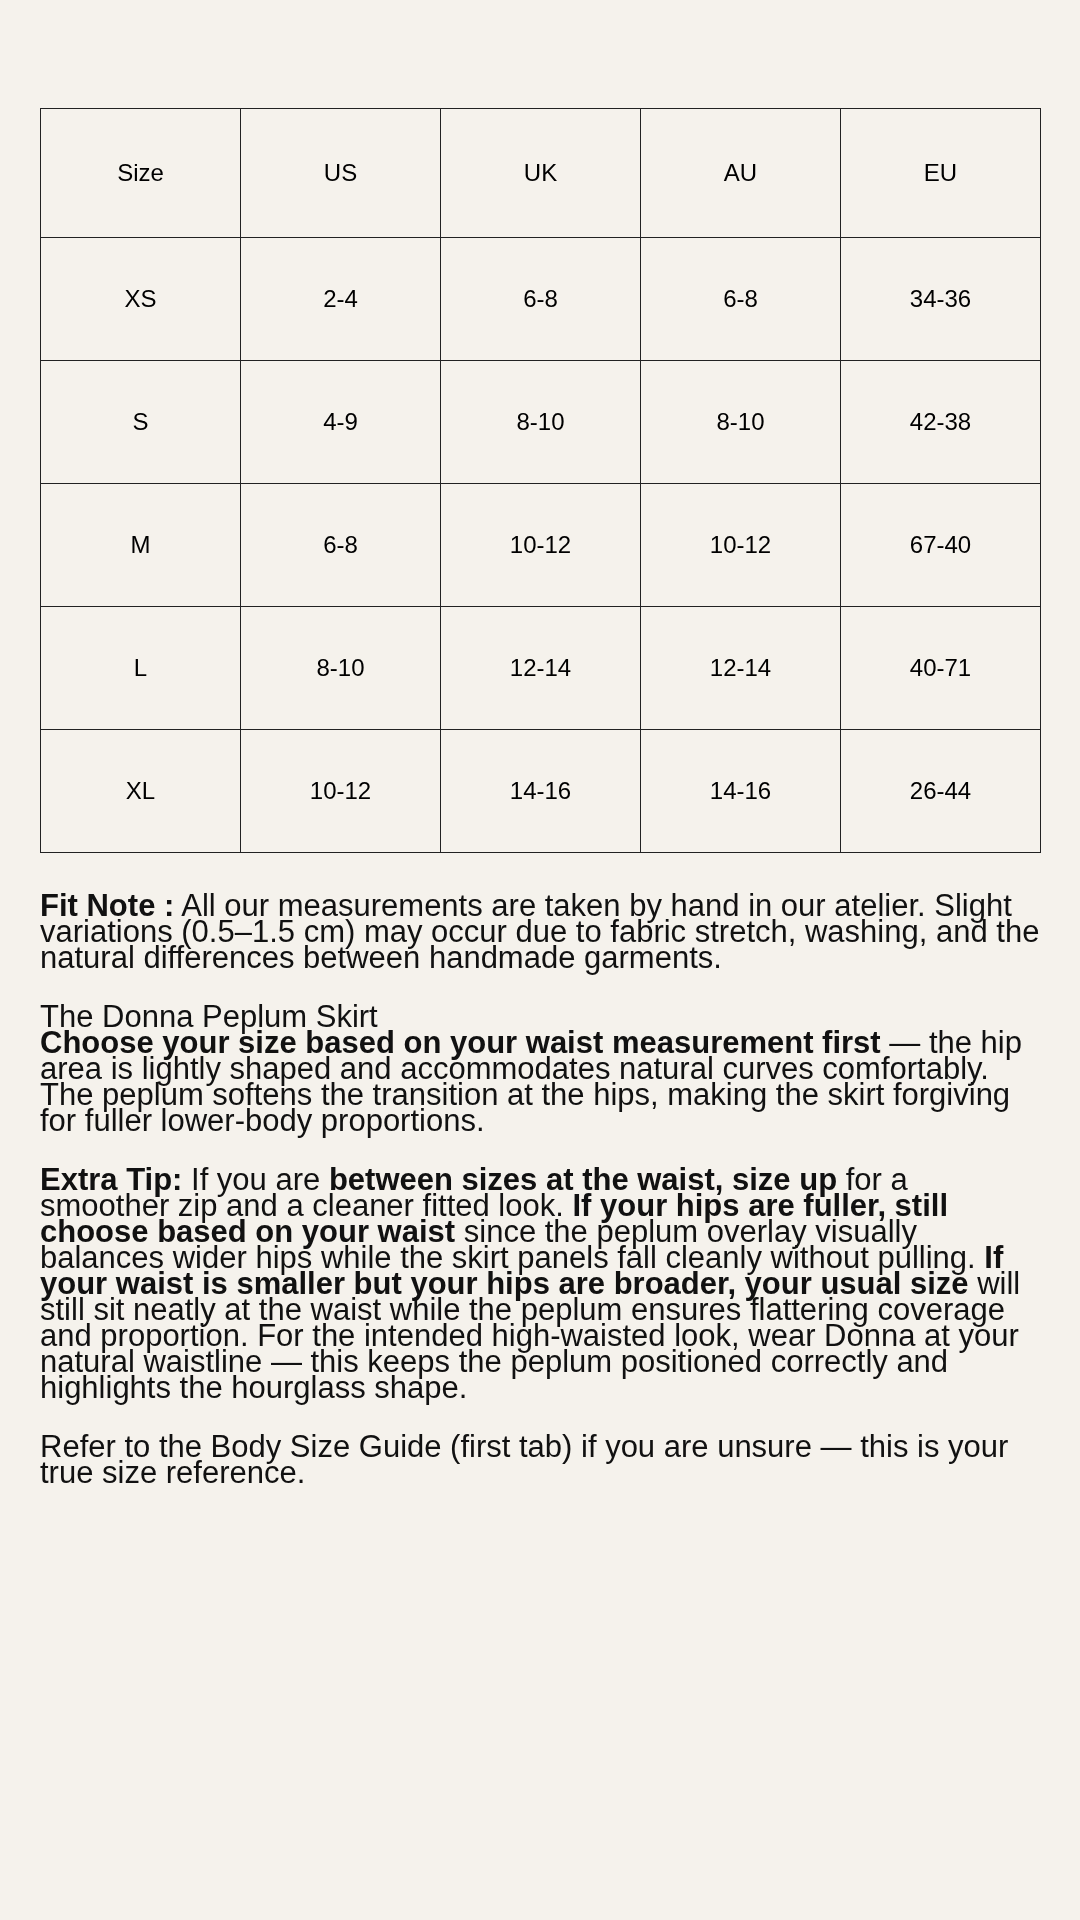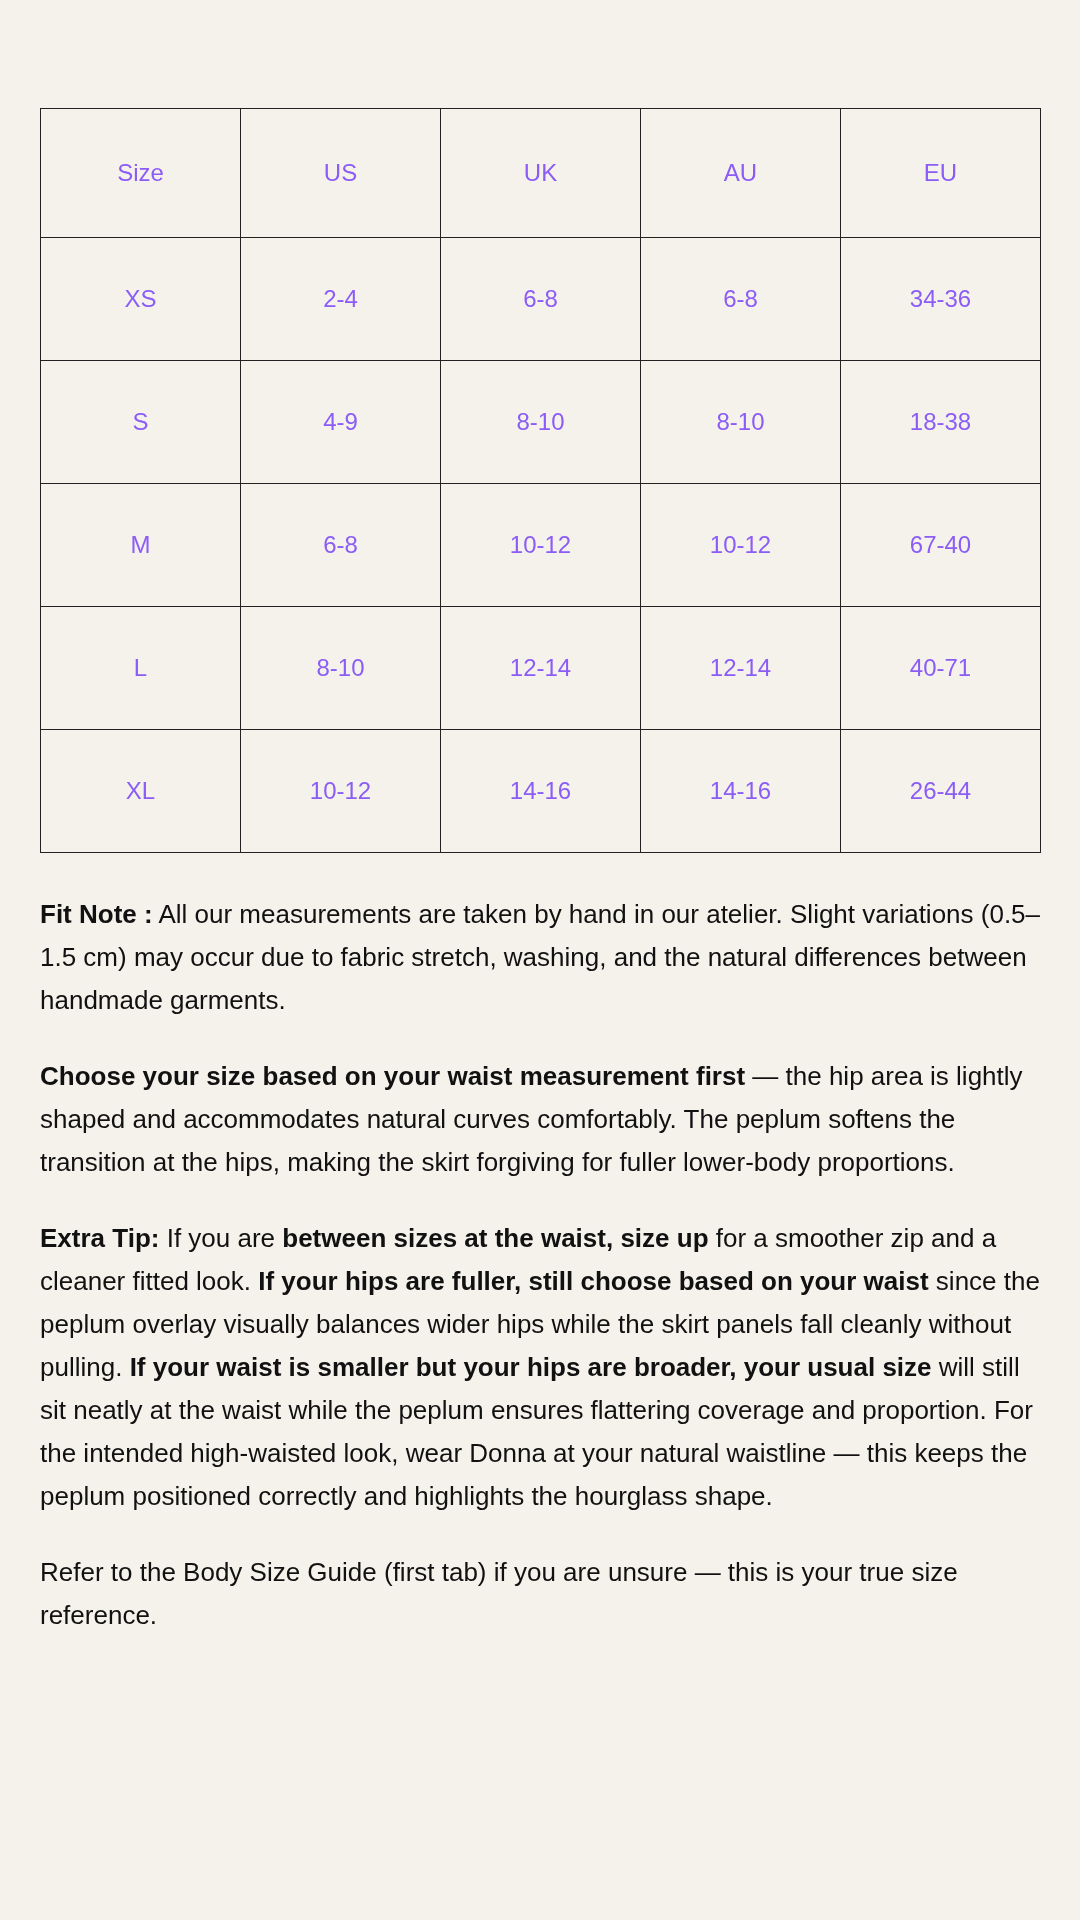--- a/index.html
+++ b/index.html
@@ -26,33 +26,33 @@
       border-collapse: collapse;
       table-layout: fixed;
     }
     table.size-table th,
     table.size-table td {
       border: 1.5px solid #222222;
       text-align: center;
       vertical-align: middle;
       font-weight: normal;
       font-size: 24px;
-      color: #8b5cf6;
+      color: #000000;
       padding: 0;
     }
     table.size-table thead th {
       height: 128px;
     }
     table.size-table tbody td {
       height: 122px;
     }
     .notes {
       margin-top: 40px;
-      font-size: 26px;
-      line-height: 43px;
+      font-size: 31px;
+      line-height: 26px;
       color: #111111;
     }
     .notes p {
       margin: 0 0 33px 0;
     }
     .notes b {
       font-weight: bold;
     }
     .notes .italic {
     }
@@ -81,21 +81,21 @@
         <td>2-4</td>
         <td>6-8</td>
         <td>6-8</td>
         <td>34-36</td>
       </tr>
       <tr>
         <td>S</td>
         <td>4-9</td>
         <td>8-10</td>
         <td>8-10</td>
-        <td>18-38</td>
+        <td>42-38</td>
       </tr>
       <tr>
         <td>M</td>
         <td>6-8</td>
         <td>10-12</td>
         <td>10-12</td>
         <td>67-40</td>
       </tr>
       <tr>
         <td>L</td>
@@ -114,20 +114,21 @@
     </tbody>
   </table>
 
   <div class="notes">
     <p>
       <b>Fit Note :</b><span> All our measurements are taken by hand in our atelier. Slight variations (0.5–1.5 cm) may occur due to fabric stretch, washing, and the natural differences between handmade garments.</span>
     </p>
 
 
     <p>
+      <span class="title-line">The Donna Peplum Skirt</span>
       <b>Choose your size based on your waist measurement first</b><span> — the hip area is lightly shaped and accommodates natural curves comfortably. The peplum softens the transition at the hips, making the skirt forgiving for fuller lower-body proportions.</span>
     </p>
 
     <p>
       <b>Extra Tip:</b><span> If you are </span><b>between sizes at the waist, size up</b><span> for a smoother zip and a cleaner fitted look. </span><b>If your hips are fuller, still choose based on your waist</b><span> since the peplum overlay visually balances wider hips while the skirt panels fall cleanly without pulling. </span><b>If your waist is smaller but your hips are broader, your usual size</b><span> will still sit neatly at the waist while the peplum ensures flattering coverage and proportion. For the intended high-waisted look, wear Donna at your natural waistline — this keeps the peplum positioned correctly and highlights the hourglass shape.</span>
     </p>
 
     <p class="italic">Refer to the Body Size Guide (first tab) if you are unsure — this is your true size reference.</p>
   </div>
 

